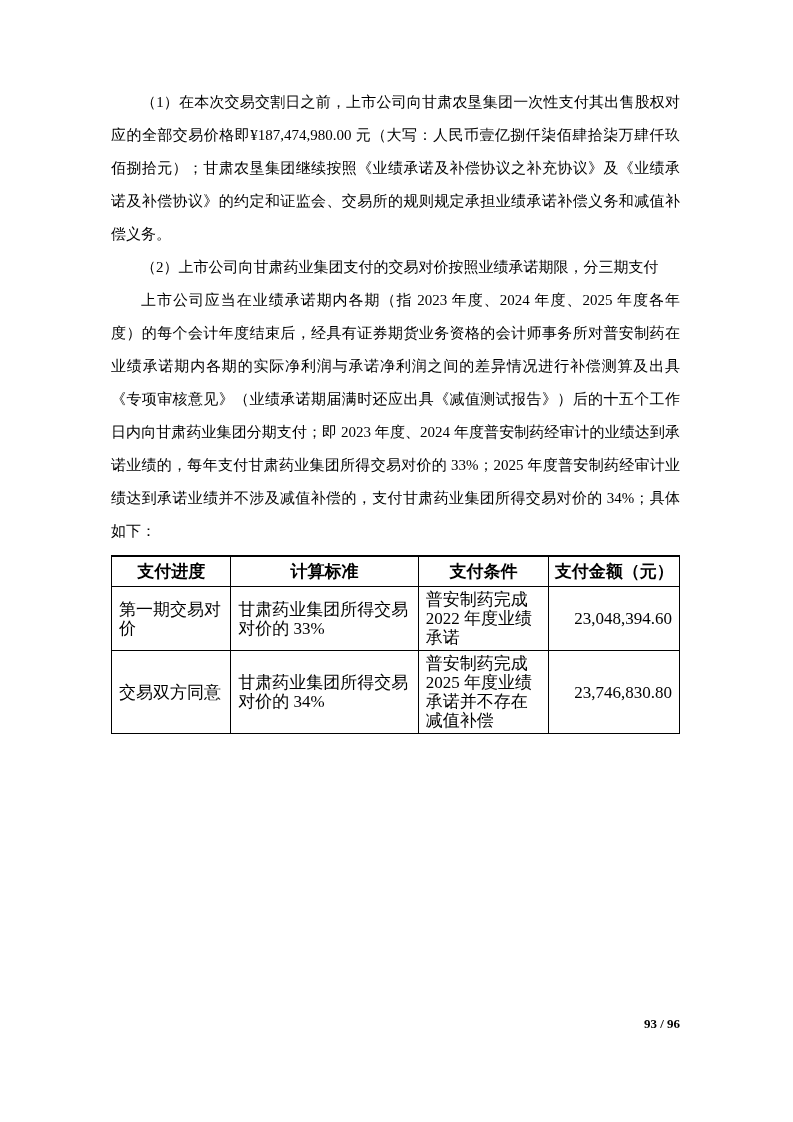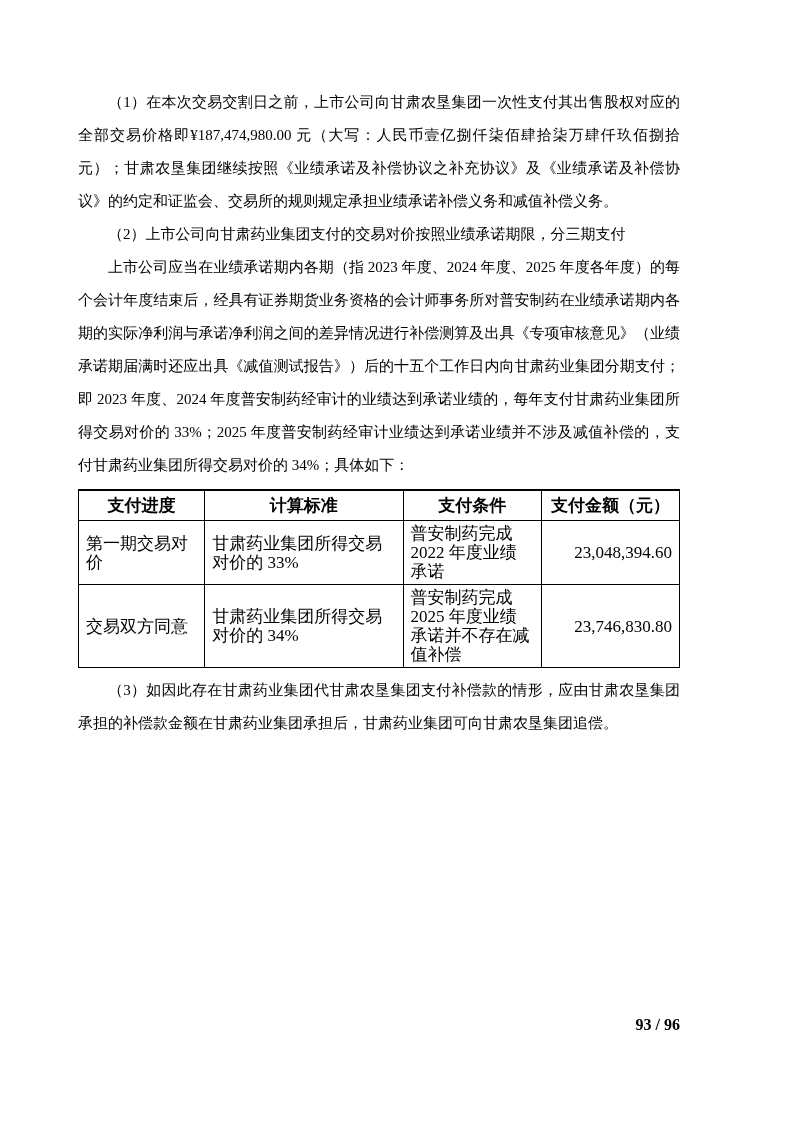--- a/index.html
+++ b/index.html
@@ -15,21 +15,21 @@
     font-family: "Liberation Serif", "DejaVu Serif", serif;
     color: #000000;
   }
   .page {
     position: absolute;
     top: 0;
     left: 0;
     width: 793px;
     height: 1122px;
     box-sizing: border-box;
-    padding: 86px 113px 0 78px;
+    padding: 86px 113px 0 111px;
   }
   .doc-body {
     font-size: 15px;
     line-height: 33px;
     text-align: justify;
   }
   .doc-body p {
     margin: 0;
     text-indent: 2em;
   }
@@ -60,21 +60,21 @@
     text-align: right;
   }
   .col-stage    { width: 21%; }
   .col-standard { width: 33%; }
   .col-cond     { width: 23%; }
   .col-amount   { width: 23%; }
   .page-footer {
     position: absolute;
     top: 1016px;
     right: 113px;
-    font-size: 16px;
+    font-size: 13px;
     font-weight: bold;
     font-family: "Liberation Serif", "DejaVu Serif", serif;
   }
 </style>
 </head>
 <body>
 
 <div class="page">
   <div class="doc-body">
 
@@ -109,18 +109,17 @@
         <tr>
           <td>交易双方同意</td>
           <td>甘肃药业集团所得交易对价的 34%</td>
           <td>普安制药完成 2025 年度业绩承诺并不存在减值补偿</td>
           <td class="amount-cell">23,746,830.80</td>
         </tr>
       </tbody>
     </table>
 
 
-    <p>（3）如因此存在甘肃药业集团代甘肃农垦集团支付补偿款的情形，应由甘肃农垦集团承担的补偿款金额在甘肃药业集团承担后，甘肃药业集团可向甘肃农垦集团追偿。</p>
 
   </div>
 </div>
 
 <div class="page-footer">93 / 96</div>
 
 </body></html>

